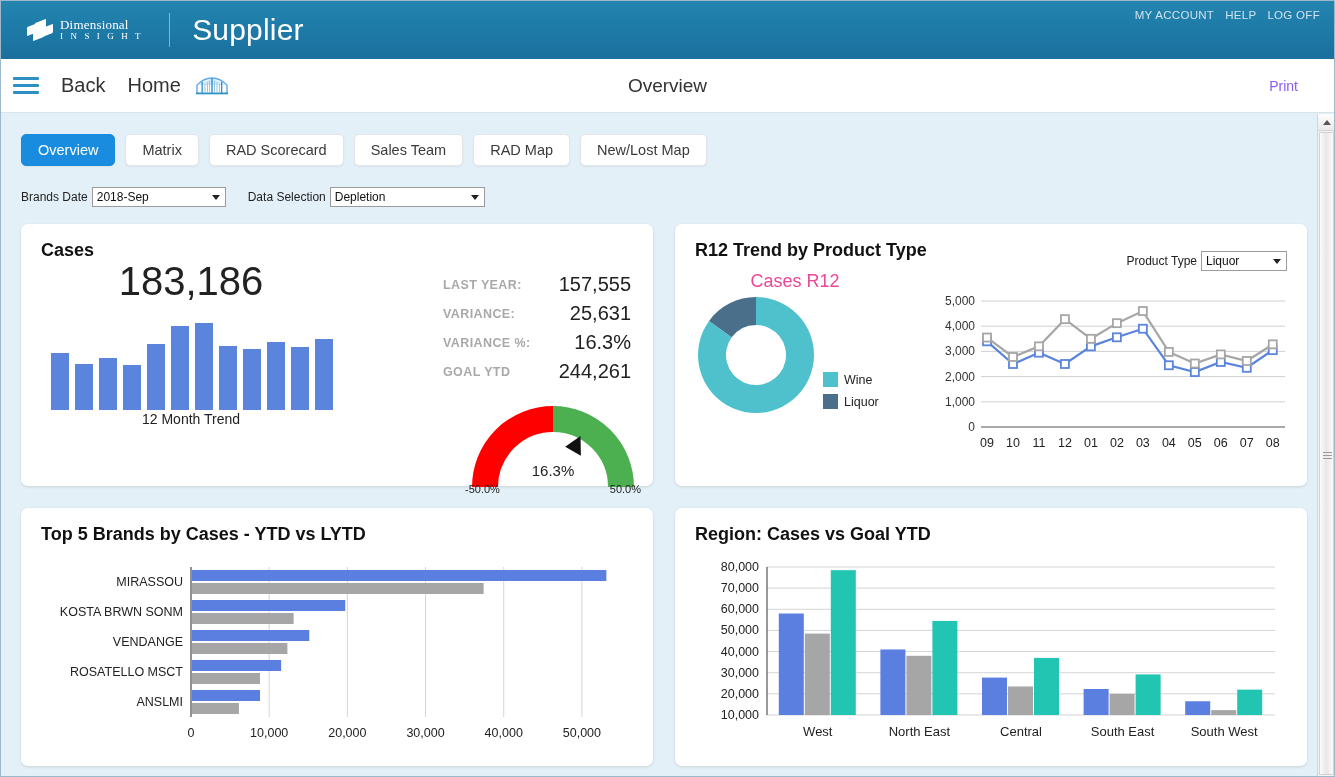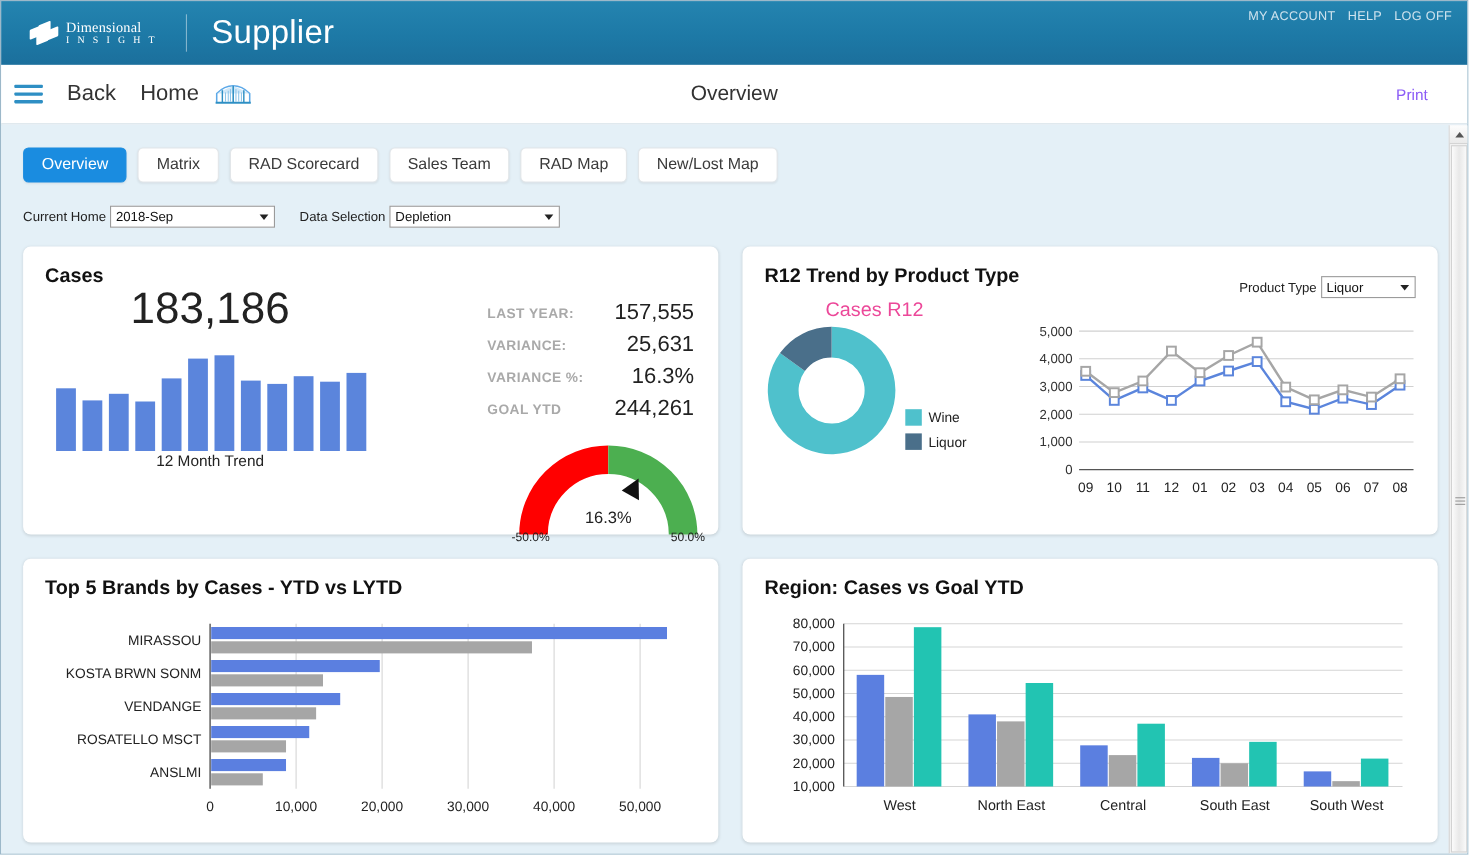--- a/index.html
+++ b/index.html
@@ -103,21 +103,21 @@
   .select {
     position: relative; background: #fff; border: 1px solid #9b9b9b;
     height: 20px; font-size: 12px; color: #111;
     display: flex; align-items: center; padding: 0 18px 0 4px; cursor: pointer;
   }
   .select .arrow {
     position: absolute; right: 5px; top: 50%; margin-top: -2px;
     width: 0; height: 0; border-left: 4px solid transparent;
     border-right: 4px solid transparent; border-top: 5px solid #222;
   }
-  .select.sel-date { width: 150px; margin-right: 22px; }
+  .select.sel-date { width: 134px; margin-right: 22px; }
   .select.sel-data { width: 155px; }
 
   .legend-wrap {
     position: absolute; right: 0; top: -4px;
     display: flex; align-items: center; gap: 10px;
   }
   .legend-title { font-size: 13px; font-weight: bold; color: #111; }
   .legend-box {
     background: #ffffff; display: flex; align-items: center;
     padding: 4px 8px; gap: 6px;
@@ -287,21 +287,21 @@
     <div class="tabs">
       <div class="tab active">Overview</div>
       <div class="tab">Matrix</div>
       <div class="tab">RAD Scorecard</div>
       <div class="tab">Sales Team</div>
       <div class="tab">RAD Map</div>
       <div class="tab">New/Lost Map</div>
     </div>
 
     <div class="filters">
-      <div class="flabel">Current Home</div>
+      <div class="flabel">Brands Date</div>
       <div class="select sel-date">
         <span>2018-Sep</span>
         <span class="arrow"></span>
       </div>
       <div class="flabel">Data Selection</div>
       <div class="select sel-data">
         <span>Depletion</span>
         <span class="arrow"></span>
       </div>
 

